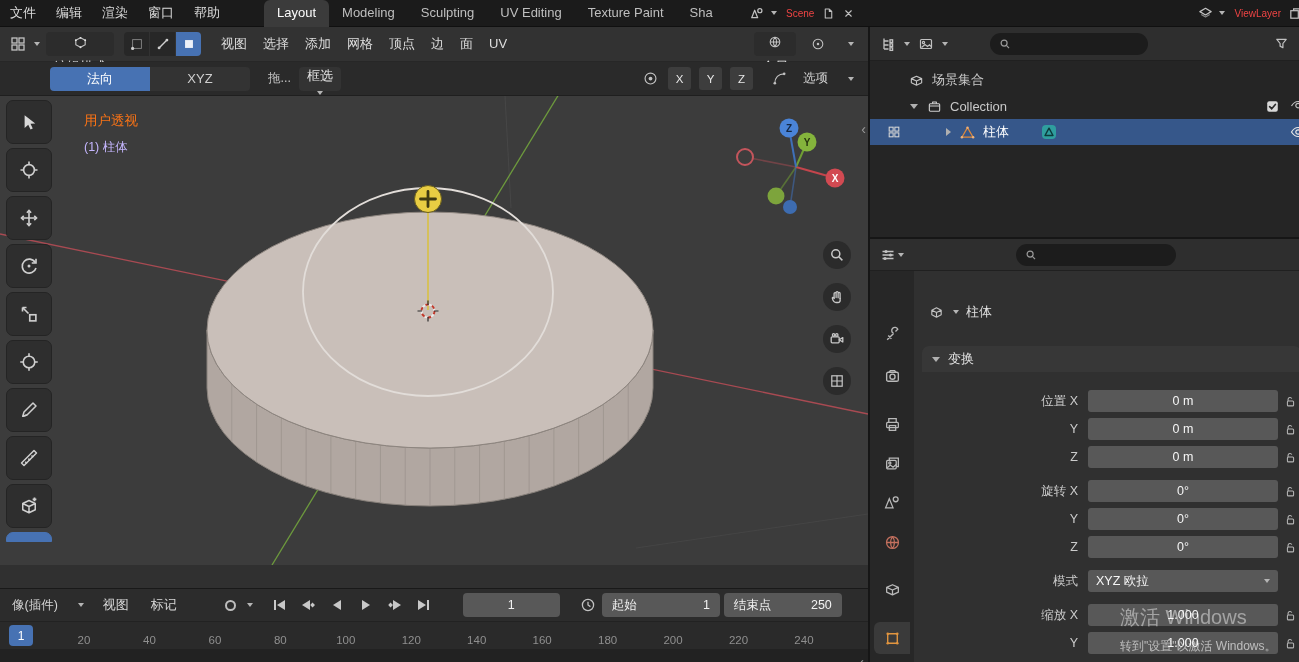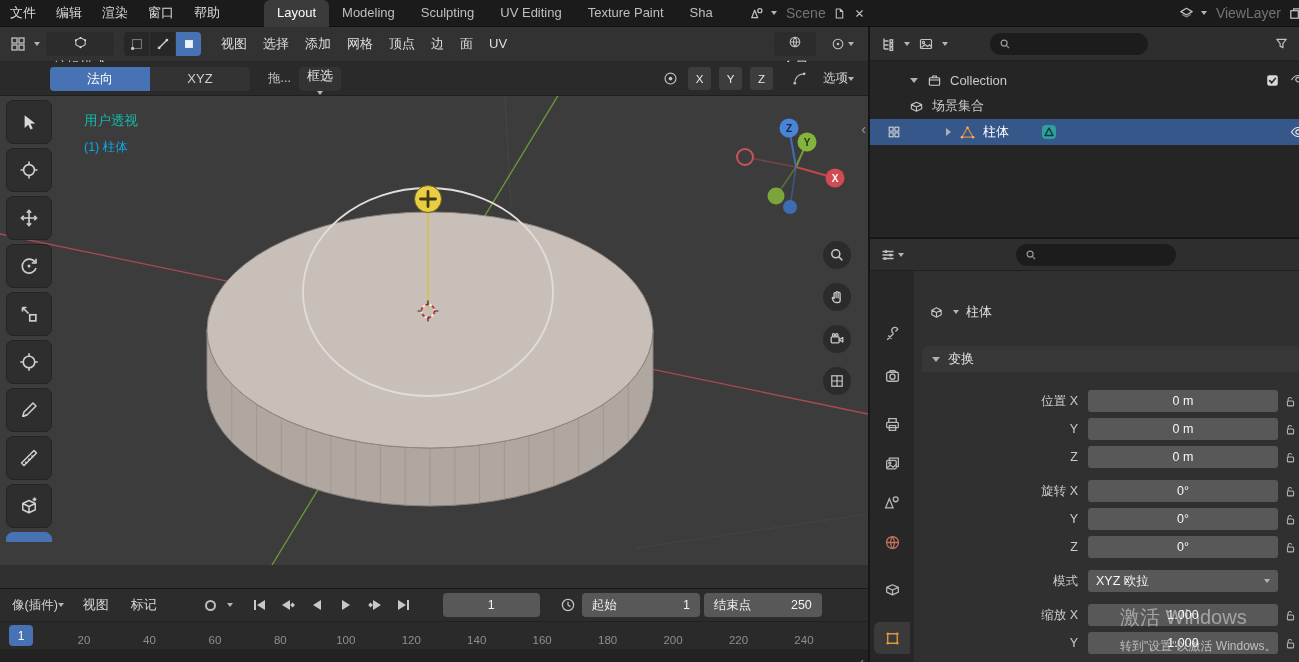--- a/index.html
+++ b/index.html
@@ -11,21 +11,21 @@
   .tri-down{width:0;height:0;border-left:4px solid transparent;border-right:4px solid transparent;border-top:5.5px solid #b0b0b0;display:inline-block;flex:none;}
 
   
   .topbar{position:absolute;left:0;top:0;width:1299px;height:27px;background:#1b1b1b;display:flex;align-items:center;border-bottom:1px solid #101010;}
   .tb-menus{display:flex;align-items:center;padding-left:0;}
   .menu-item{padding:0 10px;line-height:26px;color:#dadada;font-size:13px;white-space:nowrap;}
   .ws-tabs{display:flex;align-items:stretch;height:27px;margin-left:34px;width:478px;overflow:hidden;flex:none;}
   .ws-tab{padding:5px 13px 0;font-size:13px;color:#bfbfbf;white-space:nowrap;border-radius:6px 6px 0 0;}
   .ws-tab.active{background:#3b3b3b;color:#fdfdfd;}
   .tb-combo{display:flex;align-items:center;gap:4px;padding:2px 5px;border-radius:4px;}
-  .tb-label{color:#737373;font-size:14px;padding:0 4px;white-space:nowrap;}
+  .tb-label{color:#ef4444;font-size:10px;padding:0 4px;white-space:nowrap;}
   .icon-btn{display:flex;align-items:center;justify-content:center;width:20px;height:20px;flex:none;}
   .tb-spacer{flex:1;}
 
   
   .vp-header{position:absolute;left:0;top:27px;width:868px;height:35px;background:#323232;display:flex;align-items:center;gap:6px;padding:0 8px;border-bottom:1px solid #272727;}
   .dropdown{display:flex;align-items:center;gap:6px;background:#2c2c2c;border-radius:4px;height:24px;padding:0 8px;flex-direction:column;}
   .dropdown .dd-label{color:#e4e4e4;font-size:13px;white-space:nowrap;}
   .selgroup{display:flex;gap:1px;margin-left:4px;}
   .selbtn{width:25px;height:24px;background:#272727;display:flex;align-items:center;justify-content:center;border-radius:0;}
   .selbtn:first-child{border-radius:4px 0 0 4px;}
@@ -36,31 +36,31 @@
 
   
   .tool-settings{position:absolute;left:0;top:62px;width:868px;height:34px;background:#2a2a2a;display:flex;align-items:center;padding-left:50px;gap:8px;border-bottom:1px solid #1f1f1f;}
   .seg{display:flex;}
   .seg-tab{width:100px;height:24px;display:flex;align-items:center;justify-content:center;font-size:13px;color:#cfcfcf;background:#333333;}
   .seg-tab:first-child{border-radius:4px 0 0 4px;}
   .seg-tab:last-child{border-radius:0 4px 4px 0;}
   .seg-tab.active{background:#4772b3;color:#ffffff;}
   .ts-label{color:#c3c3c3;margin-left:10px;white-space:nowrap;}
   .axis-btn{width:23px;height:23px;background:#3d3d3d;border-radius:3px;display:flex;align-items:center;justify-content:center;color:#e8e8e8;font-size:11.5px;}
-  .flat-dd{display:flex;align-items:center;gap:0;padding:0 6px;height:24px;justify-content:space-between;}
+  .flat-dd{display:flex;align-items:center;gap:20px;padding:0 6px;height:24px;justify-content:space-between;}
 
   
   .viewport{position:absolute;left:0;top:96px;width:868px;height:469px;background:#3c3c3c;overflow:hidden;}
   .scene-svg{position:absolute;left:0;top:0;}
   .toolbar{position:absolute;left:6px;top:4px;display:flex;flex-direction:column;gap:4px;}
   .tool-btn{width:46px;height:44px;background:#2e2e2e;border:1px solid #242424;border-radius:7px;display:flex;align-items:center;justify-content:center;}
   .tool-btn.partial{height:10px;background:#4772b3;border-color:#4772b3;border-radius:7px 7px 0 0;}
   .vp-overlay{position:absolute;left:84px;top:12px;line-height:26px;pointer-events:none;}
-  .vp-overlay .l1{font-size:13.5px;color:#14b8a6;text-align:right;}
-  .vp-overlay .l2{font-size:12.5px;color:#0ea5e9;}
+  .vp-overlay .l1{font-size:13.5px;color:#f97316;text-align:right;}
+  .vp-overlay .l2{font-size:12.5px;color:#c4b5fd;}
   .navgizmo{position:absolute;left:722px;top:20px;}
   .vp-btns{position:absolute;left:823px;top:145px;display:flex;flex-direction:column;gap:14px;}
   .vp-round{width:28px;height:28px;border-radius:50%;background:rgba(40,40,40,.85);display:flex;align-items:center;justify-content:center;}
   .region-chevron{position:absolute;color:#9a9a9a;font-size:14px;line-height:14px;}
 
   
   .timeline{position:absolute;left:0;top:588px;width:868px;height:97px;background:#2c2c2c;border-top:1px solid #191919;}
   .tl-header{height:32px;display:flex;align-items:center;gap:4px;padding:0 6px;}
   .tl-menu{padding:0 9px;color:#d8d8d8;font-size:13px;white-space:nowrap;}
   .tl-field{height:24px;background:#585858;border-radius:4px;display:flex;align-items:center;color:#f2f2f2;font-size:12.5px;}
@@ -547,20 +547,28 @@
         <input value="" style="">
       </div>
       <div class="tb-spacer"></div>
       <span class="icon-btn">
         <svg width="15" height="15" viewBox="0 0 16 16" stroke="#c2c2c2" fill="none" stroke-width="1.3" stroke-linejoin="round">
             <path d="M3,3.5 H13 L9.5,8 V12.5 L6.5,10.8 V8 Z"></path>
           </svg>
       </span>
     </div>
     <div class="ol-rows">
+      <div class="ol-row" style="padding-left:36px">
+        <span class="icon-btn">
+          <svg width="15" height="15" viewBox="0 0 16 16" stroke="#c2c2c2" fill="none" stroke-width="1.2" stroke-linejoin="round">
+              <path d="M2.5,6 L8,3.5 L13.5,6 L8,8.5 Z M2.5,6 V10.5 L8,13 V8.5 M13.5,6 V10.5 L8,13"></path>
+            </svg>
+        </span>
+        <span>场景集合</span>
+      </div>
       <div class="ol-row" style="padding-left:40px">
         <span class="tri-down"></span>
         <span class="icon-btn">
           <svg width="15" height="15" viewBox="0 0 16 16" stroke="#cfcfcf" fill="none" stroke-width="1.2" stroke-linejoin="round">
               <rect x="2.5" y="5" width="11" height="8" rx="1"></rect>
               <path d="M2.5,7.5 H13.5 M6,5 V3.2 h4 V5"></path>
             </svg>
         </span>
         <span>Collection</span>
         <div class="ol-right">
@@ -570,28 +578,20 @@
                 <path d="M4.5,8.2 L7,10.7 L11.5,5.5" stroke="#2a2a2a" stroke-width="2" fill="none" stroke-linecap="round"></path>
               </svg>
           </span>
           <span class="icon-btn" style="margin-right:-9px">
             <svg width="16" height="16" viewBox="0 0 16 16" stroke="#c2c2c2" fill="none" stroke-width="1.2">
                 <path d="M1.5,8 C3.5,4.8 6,3.5 8,3.5 C10,3.5 12.5,4.8 14.5,8"></path>
                 <circle cx="8" cy="7.6" r="2.2"></circle>
               </svg>
           </span>
         </div>
-      </div>
-      <div class="ol-row" style="padding-left:36px">
-        <span class="icon-btn">
-          <svg width="15" height="15" viewBox="0 0 16 16" stroke="#c2c2c2" fill="none" stroke-width="1.2" stroke-linejoin="round">
-              <path d="M2.5,6 L8,3.5 L13.5,6 L8,8.5 Z M2.5,6 V10.5 L8,13 V8.5 M13.5,6 V10.5 L8,13"></path>
-            </svg>
-        </span>
-        <span>场景集合</span>
       </div>
       <div class="ol-row selected" style="padding-left:14px">
         <span class="icon-btn">
           <svg width="14" height="14" viewBox="0 0 16 16" stroke="#d8d8d8" fill="none" stroke-width="1.2">
               <rect x="2.5" y="2.5" width="4.5" height="4.5"></rect>
               <rect x="9" y="2.5" width="4.5" height="4.5"></rect>
               <rect x="2.5" y="9" width="4.5" height="4.5"></rect>
               <rect x="9" y="9" width="4.5" height="4.5"></rect>
             </svg>
         </span>

